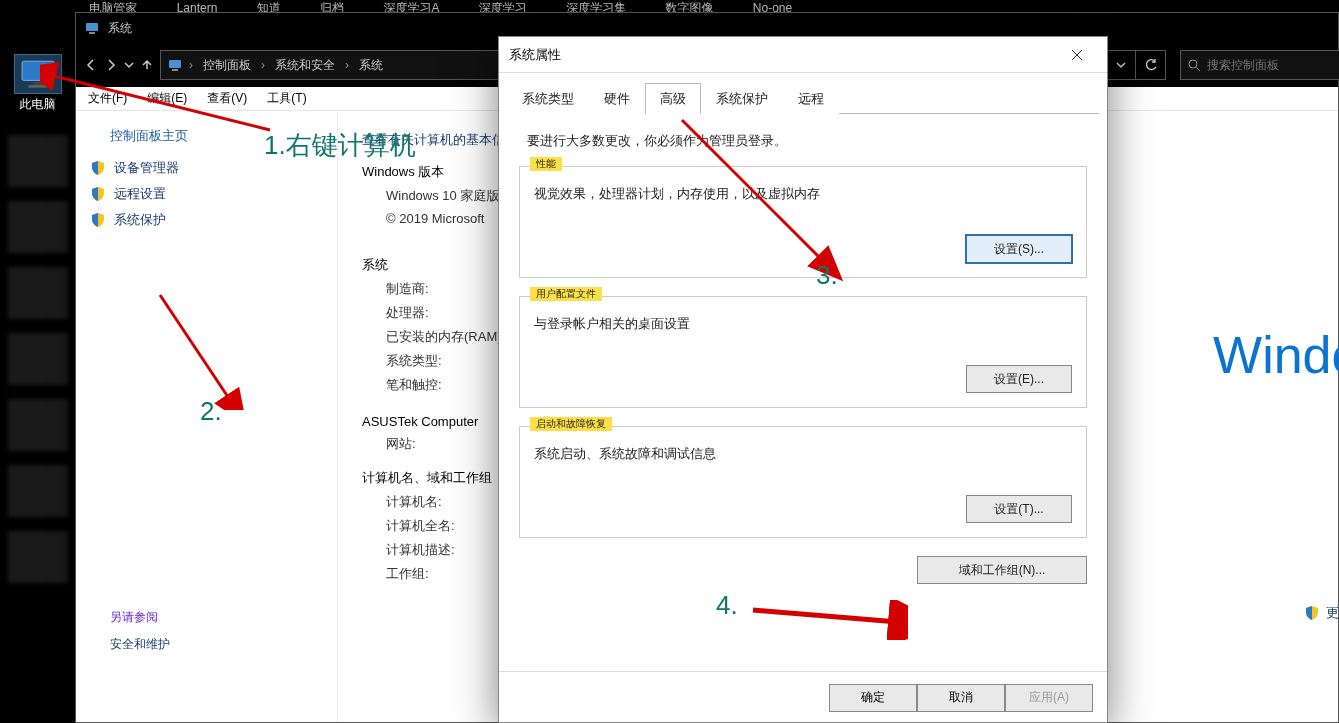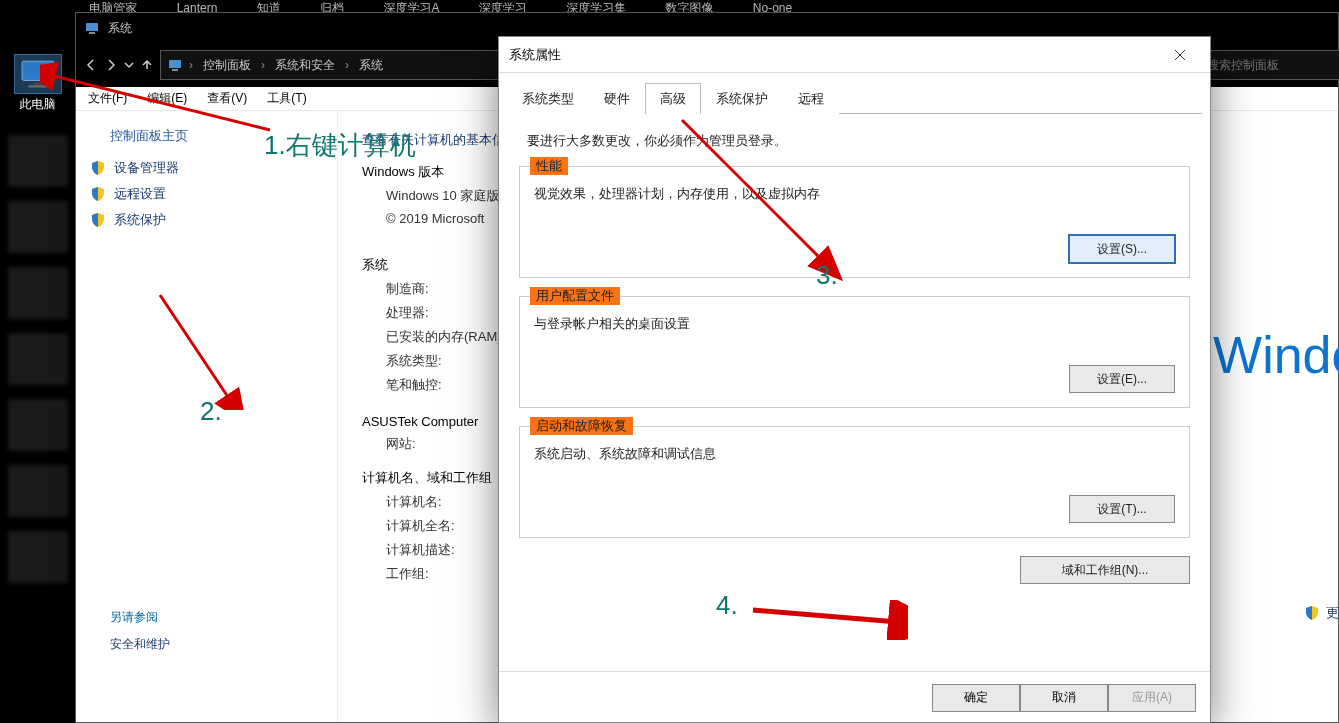--- a/index.html
+++ b/index.html
@@ -28,42 +28,42 @@
   .search-box svg { width:14px; height:14px; }
   .search-box input { flex:1; background:transparent; border:none; color:#aaa; font-size:12px; outline:none;}
   .exp-menu { height:24px; background:#fff; border-bottom:1px solid #e6e6e6; display:flex; align-items:center; padding:0 6px; gap:8px; font-size:12px; color:#000;}
   .exp-menu .mi { padding:2px 6px; }
   .exp-body { display:flex; height: calc(100% - 30px - 44px - 24px); background:#fff; }
   .exp-side { width:262px; padding:12px 8px; border-right:1px solid #eee; color:#1a3a6e; }
   .exp-side .home { color:#205a9c; margin:4px 0 14px 26px; font-size:13px; }
   .side-link { display:flex; align-items:center; gap:8px; margin:8px 0 8px 6px; font-size:13px; color:#1a3a6e; }
   .side-link svg { width:16px; height:16px; flex:0 0 16px; }
   .side-footer { margin-top:380px; color:#1a3a6e; }
-  .side-footer .hdr { color:#0369a1; margin:0 0 10px 26px; }
+  .side-footer .hdr { color:#6d28d9; margin:0 0 10px 26px; }
   .side-footer .lnk { margin:6px 0 6px 26px; }
   .exp-main { flex:1; padding:20px 24px; position:relative; color:#000; font-size:13px; }
   .exp-main .h1 { font-size:13px; color:#1a3a6e; margin-bottom:14px; }
   .exp-main .sect { margin:8px 0 4px; color:#000; font-size:13px; }
   .exp-main .kv { margin:6px 0 6px 24px; color:#333; }
   .winlogo { position:absolute; right:-60px; top:214px; font-size:52px; font-weight:400; color:#0b74d1; letter-spacing:0; font-family:"Segoe UI",sans-serif;}
   .change-settings { position:absolute; right:-40px; bottom:100px; color:#1a3a6e; display:flex; align-items:center; gap:6px;}
   .change-settings svg{width:16px;height:16px;}
   
-  .dialog { position:absolute; left:498px; top:36px; width:713px; height:687px; background:#fff; border:1px solid #888; box-shadow:0 10px 40px rgba(0,0,0,.5); }
+  .dialog { position:absolute; left:498px; top:36px; width:610px; height:687px; background:#fff; border:1px solid #888; box-shadow:0 10px 40px rgba(0,0,0,.5); }
   .dlg-title { height:36px; border-bottom:1px solid #ddd; display:flex; align-items:center; padding:0 10px; font-size:13px; justify-content:space-between;}
   .dlg-close { width:40px; height:30px; display:flex; align-items:center; justify-content:center;}
   .dlg-close svg { width:12px; height:12px; }
   .dlg-tabs { display:flex; padding:10px 8px 0; gap:0; font-size:13px; }
   .dlg-tabs .tab { padding:6px 14px; border:1px solid transparent; border-bottom:none; background:#fff; color:#222; margin-bottom:-1px;}
   .dlg-tabs .tab.active { border-color:#bbb; background:#fff; position:relative; z-index:2;}
   .dlg-tabsep { height:1px; background:#bbb; margin:0 8px; }
   .dlg-body { padding:18px 20px 12px; font-size:13px; color:#222; position:relative; height:calc(100% - 36px - 40px - 52px);}
   .dlg-note { margin:0 0 16px 8px; }
   .groupbox { border:1px solid #ccc; margin:0 0 18px; padding:18px 14px 14px; position:relative; }
-  .groupbox .legend { position:absolute; top:-10px; left:10px; background:#f97316; padding:0 6px; font-size:13px;}
+  .groupbox .legend { position:absolute; top:-10px; left:10px; background:#fde047; padding:0 6px; font-size:10px;}
   .groupbox .desc { margin-bottom:32px; }
   .groupbox .btnrow { display:flex; justify-content:flex-end; }
   .winbtn { min-width:106px; height:28px; border:1px solid #888; background:#e9e9e9; font-size:12px; padding:0 14px; display:inline-flex; align-items:center; justify-content:center; cursor:default;}
   .winbtn.focus { outline:2px solid #2f6fb5; outline-offset:-1px; background:#e3eefb;}
   .env-row { display:flex; justify-content:flex-end; margin:6px 0 0; }
   .env-btn { min-width:170px; }
   .dlg-footer { height:52px; border-top:1px solid #ddd; display:flex; align-items:center; justify-content:flex-end; padding:0 14px;}
   .dlg-footer .winbtn { min-width:88px; }
   .dlg-footer .winbtn.disabled { color:#999; }
   

